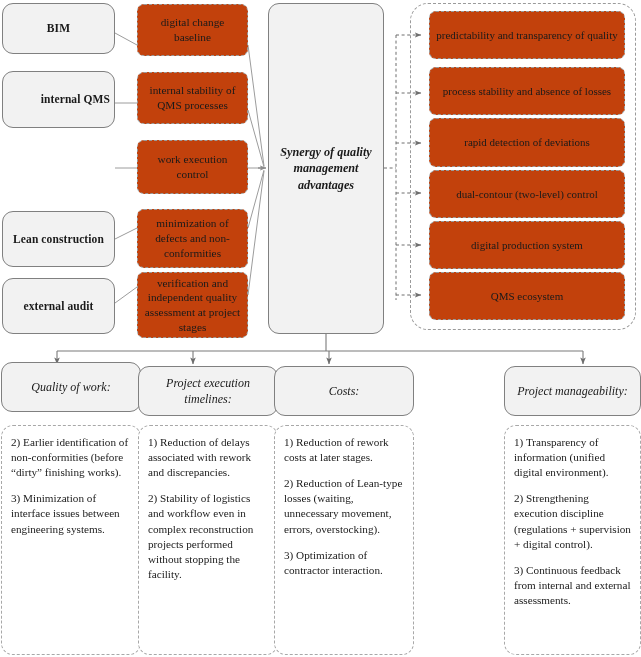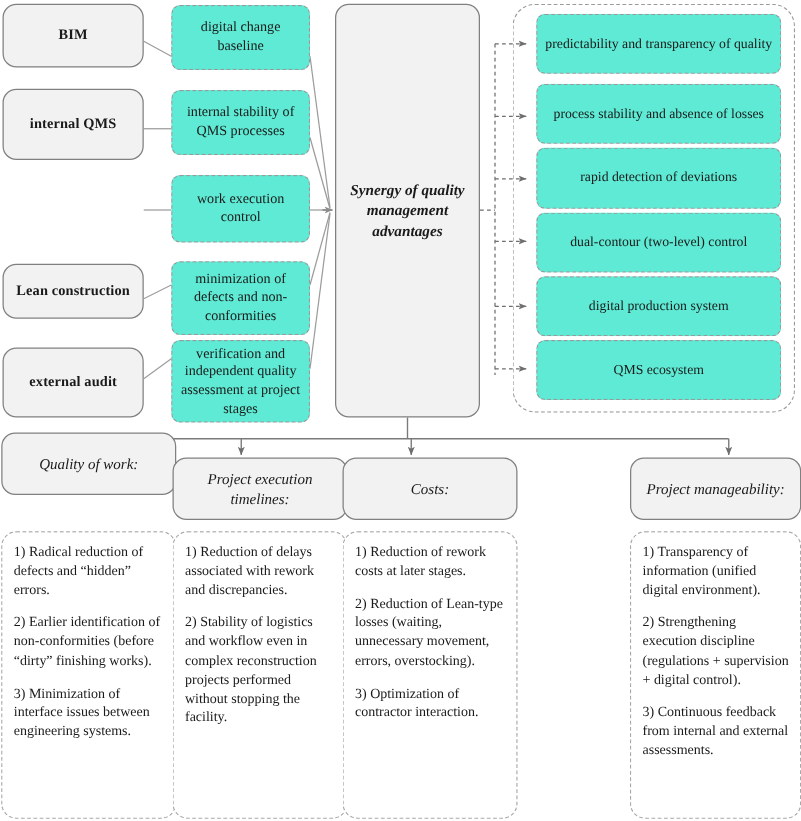--- a/index.html
+++ b/index.html
@@ -41,21 +41,21 @@
   }
 
   
   .solid {
     background: #f2f2f2;
     border: 1px solid #808080;
     border-radius: 11px;
   }
   
   .dashed {
-    background: #5eead4;
+    background: #c2410c;
     border: 1px dashed #9a9a9a;
     border-radius: 7px;
   }
   .dashed-big {
     background: transparent;
     border: 1px dashed #9a9a9a;
     border-radius: 18px;
   }
   .dashed-col {
     background: #ffffff;
@@ -159,24 +159,24 @@
       <line x1="57" y1="351" x2="57" y2="364" marker-end="url(#ahb)"></line>
       <line x1="193" y1="351" x2="193" y2="364" marker-end="url(#ahb)"></line>
       <line x1="329" y1="351" x2="329" y2="364" marker-end="url(#ahb)"></line>
       <line x1="583" y1="351" x2="583" y2="364" marker-end="url(#ahb)"></line>
     </g>
   </svg>
 
   <div class="node solid" style="left:2px; top:3px; width:113px; height:51px;">
     <span class="src-label">BIM</span>
   </div>
-  <div class="node solid" style="left:2px; top:71px; width:113px; height:57px;">
+  <div class="node solid" style="left:2px; top:71px; width:113px; height:57px;justify-content:flex-end;">
     <span class="src-label">internal QMS</span>
   </div>
-  <div class="node solid" style="left:2px; top:211px; width:113px; height:44px;">
+  <div class="node solid" style="left:2px; top:211px; width:113px; height:56px;">
     <span class="src-label">Lean construction</span>
   </div>
   <div class="node solid" style="left:2px; top:278px; width:113px; height:56px;">
     <span class="src-label">external audit</span>
   </div>
 
   <div class="node dashed" style="left:137px; top:4px; width:111px; height:52px;">
     <span class="mid-label">digital change baseline</span>
   </div>
   <div class="node dashed" style="left:137px; top:72px; width:111px; height:52px;">
@@ -210,25 +210,24 @@
   <div class="node dashed" style="left:429px; top:170px; width:196px; height:48px;">
     <span class="adv-label">dual-contour (two-level) control</span>
   </div>
   <div class="node dashed" style="left:429px; top:221px; width:196px; height:48px;">
     <span class="adv-label">digital production system</span>
   </div>
   <div class="node dashed" style="left:429px; top:272px; width:196px; height:48px;">
     <span class="adv-label">QMS ecosystem</span>
   </div>
 
-  <div class="node solid" style="left:1px; top:346px; width:140px; height:50px;">
+  <div class="node solid" style="left:1px; top:362px; width:140px; height:50px;">
     <span class="col-head-label">Quality of work:</span>
   </div>
   <div class="col-body dashed-col" style="left:1px; top:425px; width:140px; height:230px;">
-    <p>1) Radical reduction of defects and “hidden” errors.</p>
     <p>2) Earlier identification of non-conformities (before “dirty” finishing works).</p>
     <p>3) Minimization of interface issues between engineering systems.</p>
   </div>
 
   <div class="node solid" style="left:138px; top:366px; width:140px; height:50px;">
     <span class="col-head-label">Project execution timelines:</span>
   </div>
   <div class="col-body dashed-col" style="left:138px; top:425px; width:140px; height:230px;">
     <p>1) Reduction of delays associated with rework and discrepancies.</p>
     <p>2) Stability of logistics and workflow even in complex reconstruction projects performed without stopping the facility.</p>

